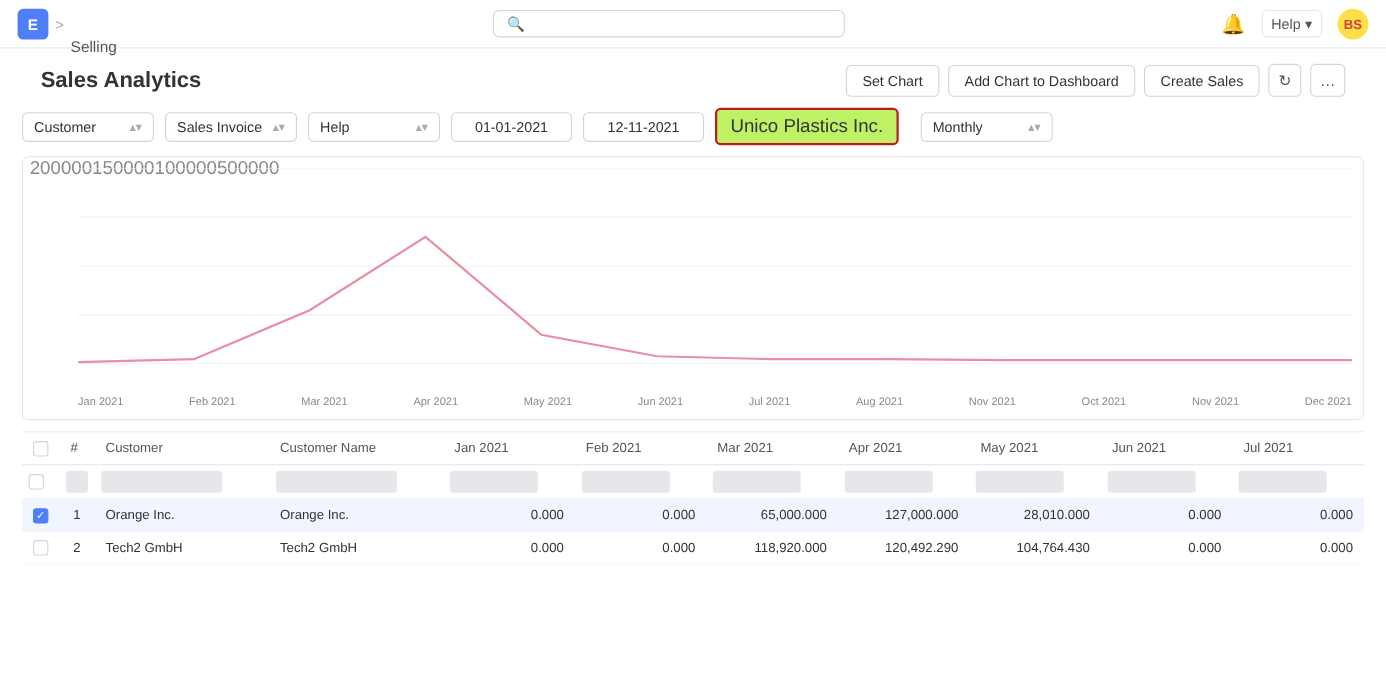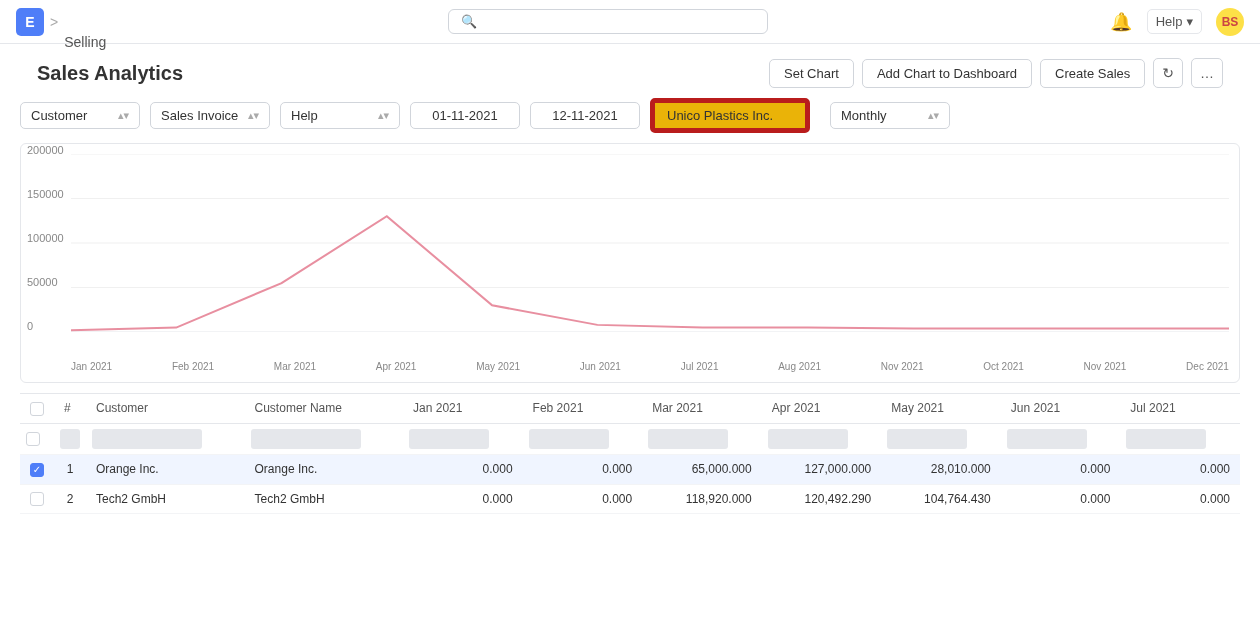--- a/index.html
+++ b/index.html
@@ -51,33 +51,33 @@
       border: 1px solid #d1d5db; border-radius: 5px; padding: 5px 10px;
       font-size: 13px; color: #333; background: #fff; cursor: pointer;
       display: flex; align-items: center; gap: 6px; min-width: 120px;
     }
     .filter-select span.arrow { color: #aaa; font-size: 11px; margin-left: auto; }
     .filter-date {
       border: 1px solid #d1d5db; border-radius: 5px; padding: 5px 12px;
       font-size: 13px; color: #333; background: #fff; min-width: 110px; text-align: center;
     }
     .filter-company {
-      border: 5px solid #b91c1c; border-radius: 5px; padding: 5px 12px;
-      font-size: 13px; color: #333; background: #eab308; min-width: 160px;
+      border: 2px solid #b91c1c; border-radius: 5px; padding: 5px 12px;
+      font-size: 17px; color: #333; background: #bef264; min-width: 160px;
     }
 
     
     .chart-area {
       margin: 0 20px; border: 1px solid #e5e7eb; border-radius: 6px; padding: 20px 10px 50px 50px;
       position: relative; height: 240px; overflow: visible;
     }
     .y-axis-labels {
       position: absolute; left: 0; top: 0; bottom: 50px;
-      display: flex; flex-direction: column; justify-content: space-between;
-      padding: 0 6px; font-size: 11px; color: #888;
+      display: flex; justify-content: space-between;
+      padding: 0 6px; font-size: 17px; color: #888;
     }
     .chart-svg-wrapper {
       position: absolute; left: 50px; right: 10px; top: 10px; bottom: 50px;
     }
     .x-axis-labels {
       position: absolute; left: 50px; right: 10px; bottom: 10px;
       display: flex; justify-content: space-between; font-size: 10px; color: #888;
     }
 
     
@@ -145,21 +145,21 @@
     <span class="arrow">▴▾</span>
   </div>
   <div class="filter-select">
     <span>Sales Invoice</span>
     <span class="arrow">▴▾</span>
   </div>
   <div class="filter-select">
     <span>Help</span>
     <span class="arrow">▴▾</span>
   </div>
-  <div class="filter-date">01-11-2021</div>
+  <div class="filter-date">01-01-2021</div>
   <div class="filter-date">12-11-2021</div>
   <div class="filter-company">Unico Plastics Inc.</div>
   <br style="flex-basis:100%">
   <div class="filter-select">
     <span>Monthly</span>
     <span class="arrow">▴▾</span>
   </div>
 </div>
 
 <div class="chart-area">

